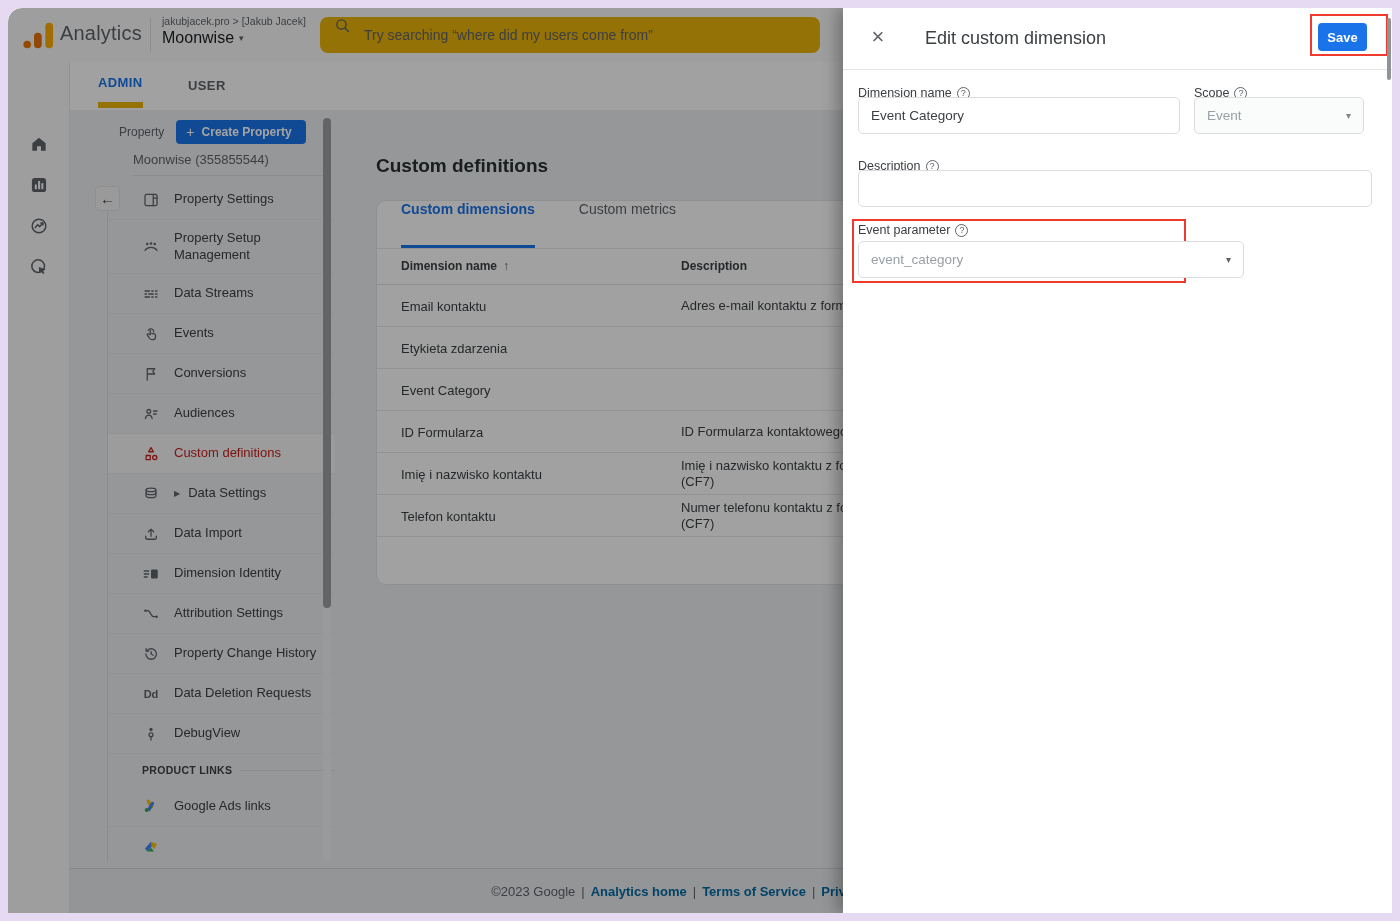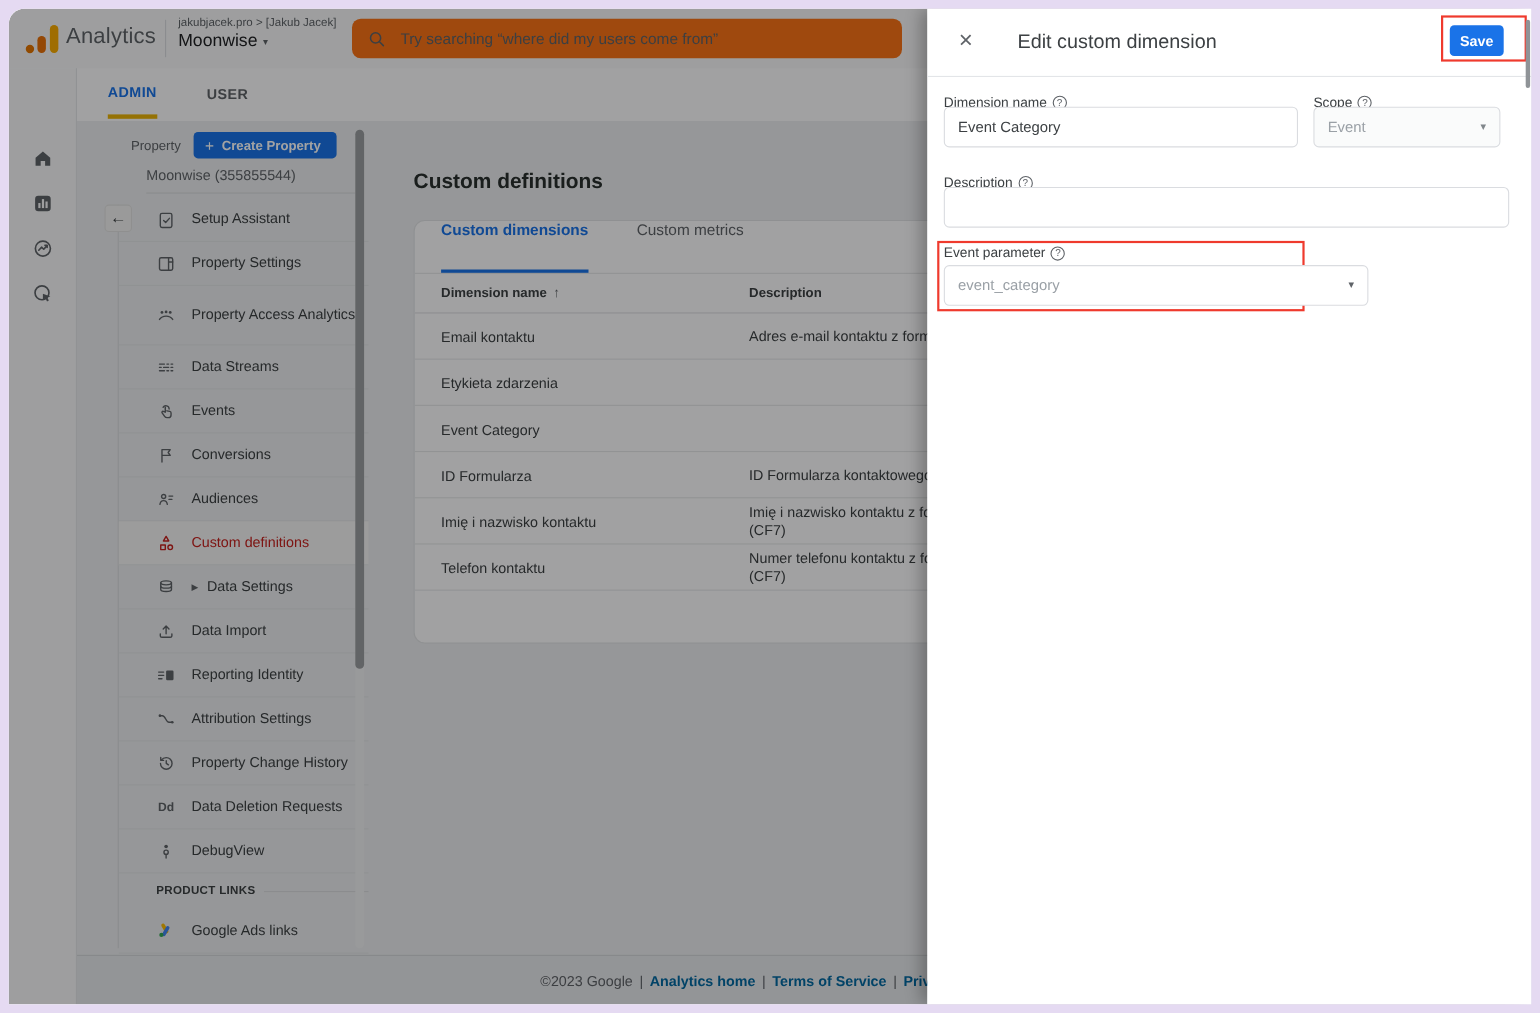--- a/index.html
+++ b/index.html
@@ -10,37 +10,37 @@
           border-radius:14px 0 0 0; overflow:hidden; }
 
   
   .topbar { position:absolute; left:0; top:0; width:1384px; height:54px; background:#f7f8f9; z-index:6; }
   .logo { position:absolute; left:14px; top:13px; }
   .product-name { position:absolute; left:52px; top:14px; font-size:20px; color:#5f6368; letter-spacing:.2px; }
   .topbar-divider { position:absolute; left:142px; top:10px; width:1px; height:34px; background:#dadce0; }
   .acct-line1 { position:absolute; left:154px; top:7px; font-size:10.5px; color:#5f6368; }
   .acct-line2 { position:absolute; left:154px; top:21px; font-size:16px; color:#202124; display:flex; align-items:center; gap:5px; }
   .acct-caret { font-size:9px; color:#5f6368; }
-  .searchbox { position:absolute; left:312px; top:9px; width:500px; height:36px; background:#f97316;
-               border-radius:8px; display:flex; align-items:center; padding-left:14px; gap:13px; }
+  .searchbox { position:absolute; left:312px; top:9px; width:500px; height:36px; background:#eab308;
+               border-radius:8px; display:flex; padding-left:14px; gap:13px; }
   .searchbox input { border:none; outline:none; background:transparent; font-size:14px; color:#3c4043; width:420px;
                      font-family:inherit; }
   .searchbox input::placeholder { color:#5f6368; }
 
   
   .rail { position:absolute; left:0; top:54px; width:62px; height:851px; background:#f7f8f9;
           border-right:1px solid #e3e5e8; z-index:7; }
   .rail-btn { position:absolute; left:13px; width:36px; height:36px; display:flex; align-items:center; justify-content:center;
               border-radius:50%; }
 
   
   .tabstrip { position:absolute; left:62px; top:54px; width:1322px; height:48px; background:#fcfcfd; z-index:5; }
   .strip-tab { position:absolute; top:0; height:46px; display:flex; align-items:center; font-size:13px; font-weight:700;
                letter-spacing:.4px; color:#5f6368; }
-  .strip-tab.active { color:#1a73e8; border-bottom:4px solid #eab308; }
+  .strip-tab.active { color:#1a73e8; border-bottom:6px solid #eab308; }
 
   
   .workspace { position:absolute; left:62px; top:102px; width:1322px; height:758px; background:#ebedef; z-index:1; }
 
   
   .prop-header { position:absolute; left:111px; top:112px; display:flex; align-items:center; gap:12px; z-index:2; }
   .prop-header-label { font-size:12px; color:#5f6368; }
   .create-btn { display:flex; align-items:center; gap:7px; background:#1a73e8; color:#fff; border:none;
                 height:24px; padding:0 14px 0 10px; border-radius:4px; font-size:12px; font-weight:700; font-family:inherit; }
   .create-plus { font-size:14px; font-weight:400; }
@@ -195,44 +195,37 @@
     </button>
   </div>
   <div class="prop-name">Moonwise (355855544)</div>
   <div class="back-btn">
     <span>←</span>
   </div>
   <div class="vline"></div>
 
   <div class="prop-list">
 
-    <div class="nav-item">
-      <svg class="nav-ic" viewBox="0 0 24 24">
-            <rect x="5" y="4" width="14" height="17" rx="2"></rect>
-            <path d="M9 12.5l2.5 2.5 4.5-5"></path>
-          </svg>
-      <span class="nav-label">Setup Assistant</span>
-    </div>
 
     <div class="nav-item">
       <svg class="nav-ic" viewBox="0 0 24 24">
             <rect x="4" y="4.5" width="16" height="15" rx="2"></rect>
             <path d="M15 4.5v15M15 9.5h5"></path>
           </svg>
       <span class="nav-label">Property Settings</span>
     </div>
 
     <div class="nav-item tall">
       <svg class="nav-ic" viewBox="0 0 24 24">
             <circle class="f" cx="7" cy="8" r="1.7"></circle>
             <circle class="f" cx="12" cy="7.4" r="1.7"></circle>
             <circle class="f" cx="17" cy="8" r="1.7"></circle>
             <path d="M4 16.5c2-3 5-4 8-4s6 1 8 4"></path>
           </svg>
-      <span class="nav-label">Property Access Analytics</span>
+      <span class="nav-label">Property Setup Management</span>
     </div>
 
     <div class="nav-item">
       <svg class="nav-ic" viewBox="0 0 24 24">
             <path d="M4 8h6M13 8h2M18 8h2M4 12h2M9 12h6M18 12h2M4 16h6M13 16h2M18 16h2"></path>
           </svg>
       <span class="nav-label">Data Streams</span>
     </div>
 
     <div class="nav-item">
@@ -284,21 +277,21 @@
             <path d="M5 15v2.5c0 1 .8 1.5 2 1.5h10c1.2 0 2-.5 2-1.5V15"></path>
           </svg>
       <span class="nav-label">Data Import</span>
     </div>
 
     <div class="nav-item">
       <svg class="nav-ic" viewBox="0 0 24 24">
             <path d="M3 8h6M3 12h6M3 16h4"></path>
             <rect class="f" x="12" y="6" width="9" height="12" rx="1.5"></rect>
           </svg>
-      <span class="nav-label">Reporting Identity</span>
+      <span class="nav-label">Dimension Identity</span>
     </div>
 
     <div class="nav-item">
       <svg class="nav-ic" viewBox="0 0 24 24">
             <path d="M4.5 7.5h3c4 0 4 8 8 8h4"></path>
             <circle class="f" cx="4.5" cy="7.5" r="1.6"></circle>
             <circle class="f" cx="19.5" cy="15.5" r="1.6"></circle>
           </svg>
       <span class="nav-label">Attribution Settings</span>
     </div>

